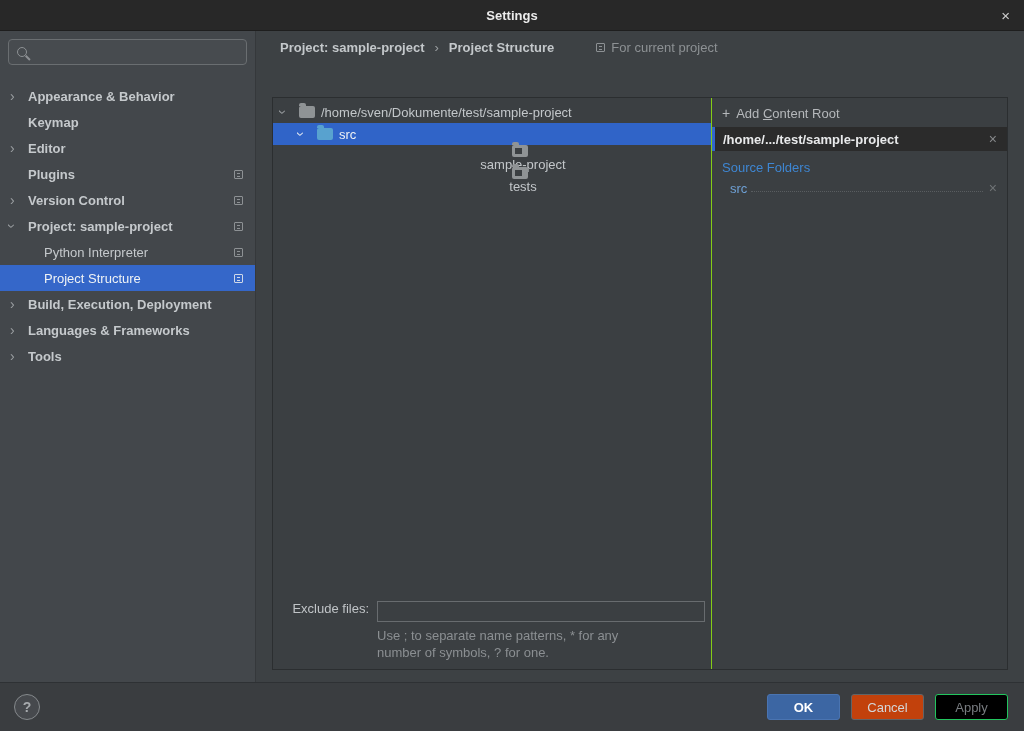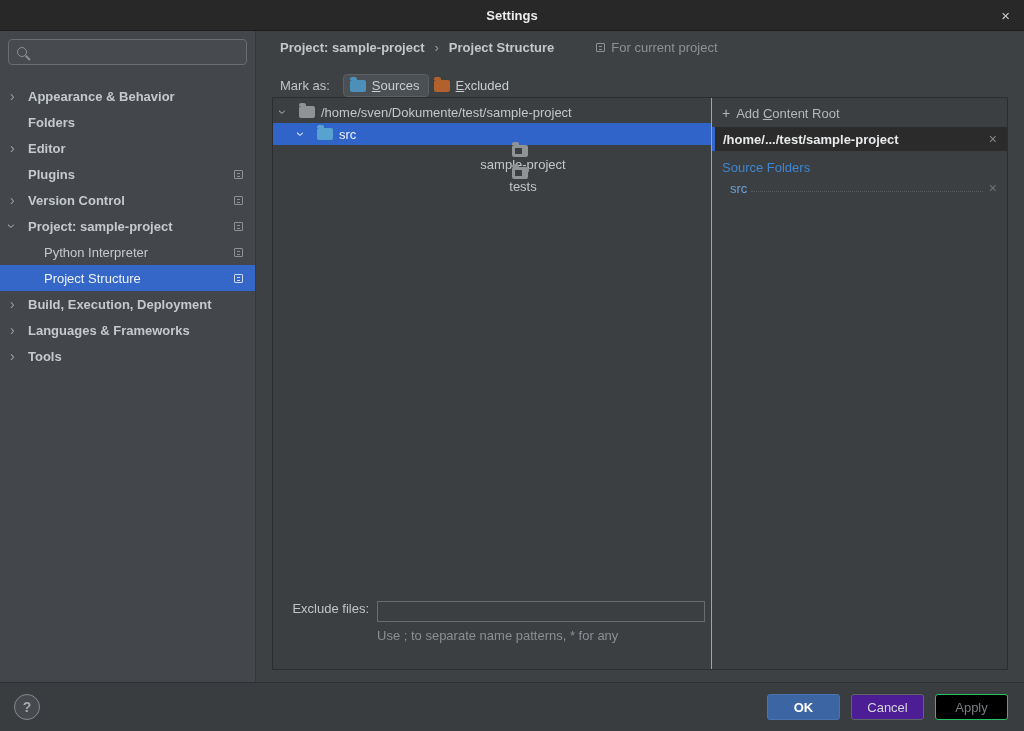--- a/index.html
+++ b/index.html
@@ -83,21 +83,21 @@
   .sf-name { color:#6ea0d5; }
   .leader { flex:1; border-bottom:1px dotted #595d60; margin:0 4px 4px 4px; }
   .sf-row .xicon { margin-left:0; color:#707476; }
 
   
   .footer { position:absolute; bottom:0; left:0; right:0; height:49px; background:#3a3d40; border-top:1px solid #2e3134; }
   .help-btn { position:absolute; left:14px; top:11px; width:26px; height:26px; border-radius:50%; background:#46494d; border:1px solid #85898c; color:#a6aaad; display:flex; align-items:center; justify-content:center; font-size:14px; font-weight:bold; cursor:default; }
   .btns { position:absolute; right:16px; top:11px; display:flex; gap:11px; }
   .btn { height:26px; min-width:73px; border-radius:3px; font:inherit; cursor:default; display:flex; align-items:center; justify-content:center; padding:0 14px; }
   .btn.ok { background:#3c66a3; border:1px solid #4a74b1; color:#ffffff; font-weight:bold; }
-  .btn.cancel { background:#4c1d95; border:1px solid #606467; color:#d4d7da; }
+  .btn.cancel { background:#c2410c; border:1px solid #606467; color:#d4d7da; }
   .btn.apply { background:#000000; border:1px solid #22c55e; color:#787c80; }
 </style>
 </head>
 <body>
 
 <div class="titlebar">
   <span class="title">Settings</span>
   <span class="close">×</span>
 </div>
 
@@ -106,21 +106,21 @@
     <span class="search-icon"></span>
     <input class="search-input" value="" style="">
   </div>
   <div class="sb-list">
     <div class="sb-item bold">
       <span class="chev right"></span>
       <span class="sb-label">Appearance &amp; Behavior</span>
     </div>
     <div class="sb-item bold">
       <span class="chev none"></span>
-      <span class="sb-label">Folders</span>
+      <span class="sb-label">Keymap</span>
     </div>
     <div class="sb-item bold">
       <span class="chev right"></span>
       <span class="sb-label">Editor</span>
     </div>
     <div class="sb-item bold">
       <span class="chev none"></span>
       <span class="sb-label">Plugins</span>
       <span class="badge-icon"></span>
     </div>
@@ -163,31 +163,20 @@
   <div class="crumbs">
     <span class="crumb">Project: sample-project</span>
     <span class="crumb-sep">›</span>
     <span class="crumb">Project Structure</span>
     <span class="scope">
       <span class="badge-icon"></span>
       <span>For current project</span>
     </span>
   </div>
 
-  <div class="markas-row">
-    <span class="markas-label">Mark as:</span>
-    <span class="chip sel">
-      <span class="folder blue"></span>
-      <span><span class="mn">S</span><span>ources</span></span>
-    </span>
-    <span class="chip">
-      <span class="folder orange"></span>
-      <span><span class="mn">E</span><span>xcluded</span></span>
-    </span>
-  </div>
 
   <div class="panels">
 
     <div class="tree-panel">
       <div class="tree-row r0">
         <span class="chev down"></span>
         <span class="folder grey"></span>
         <span>/home/sven/Dokumente/test/sample-project</span>
       </div>
       <div class="tree-row r1 sel">
@@ -203,20 +192,21 @@
         <span class="folder grey content"></span>
         <span>tests</span>
       </div>
 
       <div class="exclude-row">
         <span class="exclude-label">Exclude files:</span>
         <input class="exclude-input" value="" style="">
       </div>
       <div class="exclude-hint">
         <div>Use ; to separate name patterns, * for any</div>
+        <div>number of symbols, ? for one.</div>
       </div>
     </div>
 
     <div class="right-panel">
       <div class="add-root">
         <span class="plus">+</span>
         <span><span>Add </span><span class="mn">C</span><span>ontent Root</span></span>
       </div>
       <div class="root-row">
         <span class="root-path">/home/.../test/sample-project</span>

